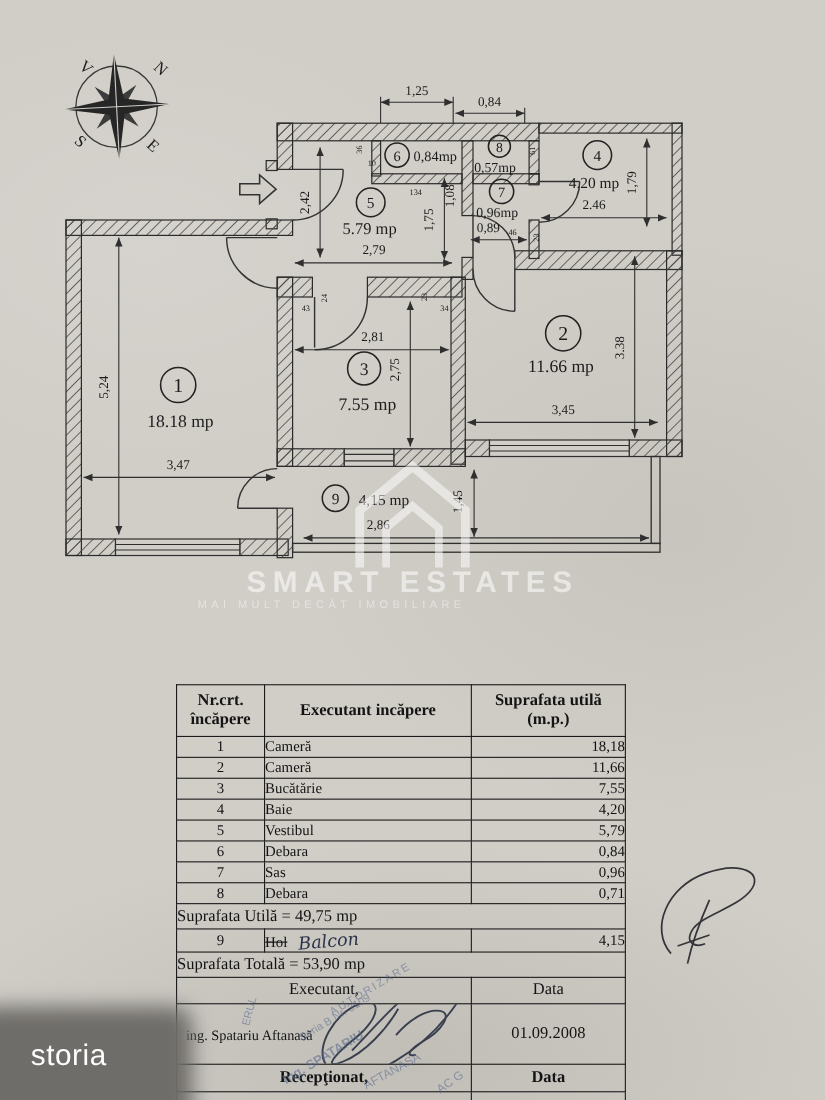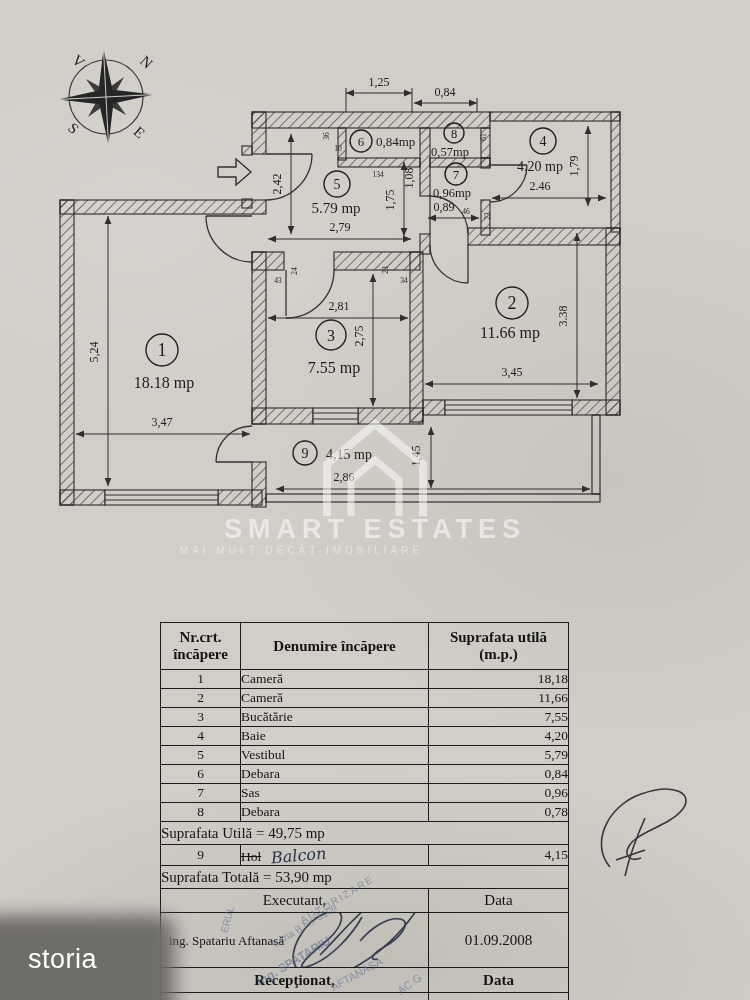--- a/index.html
+++ b/index.html
@@ -259,21 +259,21 @@
         <col style="width:80px">
         <col style="width:188px">
         <col style="width:140px">
       </colgroup>
     <tbody>
         <tr>
       <td class="hdr" style="height:46px">
         <div>Nr.crt.</div>
             <div>încăpere</div>
       </td>
-      <td class="hdr">Denumire încăpere</td>
+      <td class="hdr">Executant incăpere</td>
       <td class="hdr">
         <div>Suprafata utilă</div>
             <div>(m.p.)</div>
       </td>
     </tr>
     <tr class="r-data">
           <td class="nr">1</td>
           <td class="nm">Cameră</td>
           <td class="ar">18,18</td>
         </tr>
@@ -303,21 +303,21 @@
           <td class="ar">0,84</td>
         </tr>
     <tr class="r-data">
           <td class="nr">7</td>
           <td class="nm">Sas</td>
           <td class="ar">0,96</td>
         </tr>
     <tr class="r-data">
           <td class="nr">8</td>
           <td class="nm">Debara</td>
-          <td class="ar">0,78</td>
+          <td class="ar">0,71</td>
         </tr>
     <tr class="r-merged">
       <td colspan="3">Suprafata Utilă = 49,75 mp</td>
     </tr>
     <tr class="r-data" style="height:21px">
       <td class="nr">9</td>
       <td class="nm"><span class="hol">Hol</span><span class="balcon">Balcon</span></td>
       <td class="ar">4,15</td>
     </tr>
     <tr class="r-merged">

